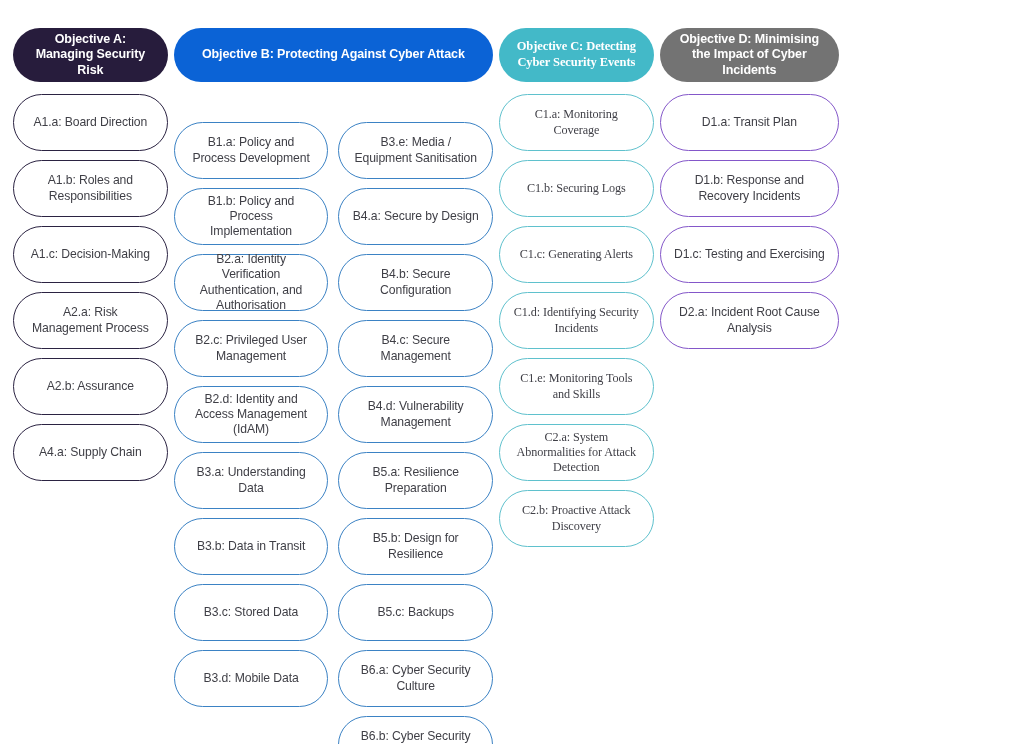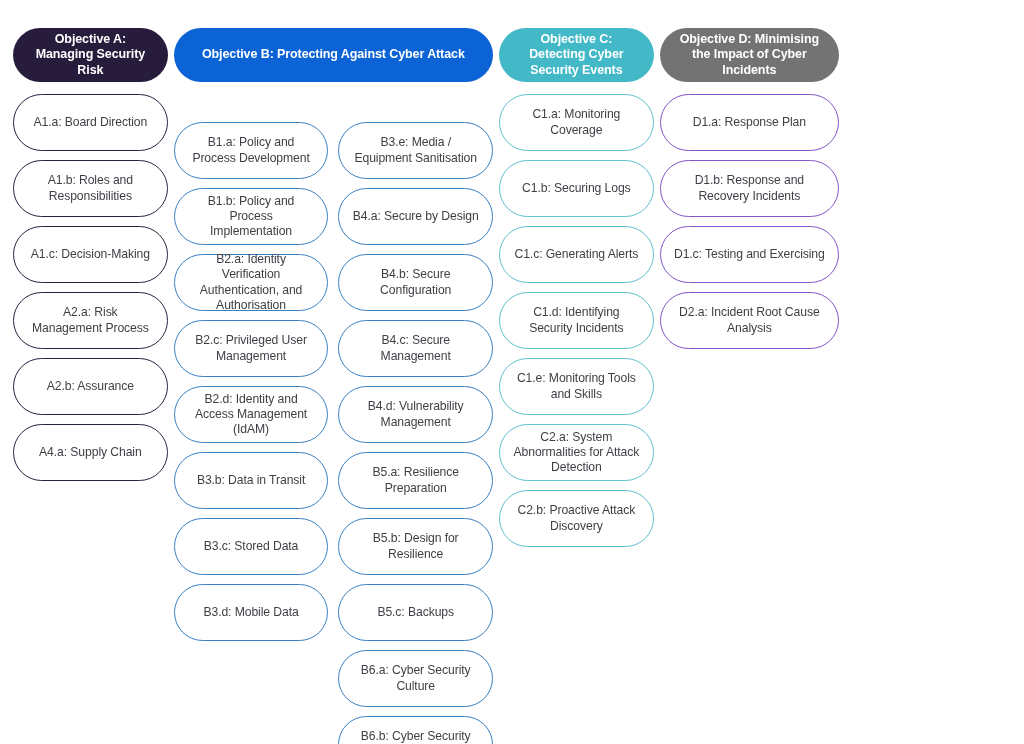--- a/index.html
+++ b/index.html
@@ -28,21 +28,21 @@
   }
 
   .objective-group {
     display: flex;
     flex-direction: column;
     align-items: stretch;
   }
 
   .group-a { width: 189px; }
   .group-b { width: 390px; gap: 28px; }
-  .group-c { width: 189px; }
+  .group-c { width: 189px; font-family: Liberation Serif, serif; }
   .group-d { width: 219px; }
 
   .objective-header {
     height: 54px;
     border-radius: 27px;
     display: flex;
     align-items: center;
     justify-content: center;
     text-align: center;
     color: #ffffff;
@@ -121,20 +121,21 @@
 
   <div class="objective-group group-b acc-b">
     <div class="objective-header">Objective B: Protecting Against Cyber Attack</div>
     <div class="columns">
       <div class="principle-column">
         <div class="principle">B1.a: Policy and Process Development</div>
         <div class="principle">B1.b: Policy and Process Implementation</div>
         <div class="principle">B2.a: Identity Verification Authentication, and Authorisation</div>
         <div class="principle">B2.c: Privileged User Management</div>
         <div class="principle">B2.d: Identity and Access Management (IdAM)</div>
+        <div class="principle">B3.a: Understanding Data</div>
         <div class="principle">B3.b: Data in Transit</div>
         <div class="principle">B3.c: Stored Data</div>
         <div class="principle">B3.d: Mobile Data</div>
       </div>
       <div class="principle-column">
         <div class="principle">B3.e: Media / Equipment Sanitisation</div>
         <div class="principle">B4.a: Secure by Design</div>
         <div class="principle">B4.b: Secure Configuration</div>
         <div class="principle">B4.c: Secure Management</div>
         <div class="principle">B4.d: Vulnerability Management</div>
@@ -159,21 +160,21 @@
         <div class="principle">C2.a: System Abnormalities for Attack Detection</div>
         <div class="principle">C2.b: Proactive Attack Discovery</div>
       </div>
     </div>
   </div>
 
   <div class="objective-group group-d acc-d">
     <div class="objective-header">Objective D: Minimising the Impact of Cyber Incidents</div>
     <div class="columns">
       <div class="principle-column">
-        <div class="principle">D1.a: Response Plan</div>
+        <div class="principle">D1.a: Transit Plan</div>
         <div class="principle">D1.b: Response and Recovery Incidents</div>
         <div class="principle">D1.c: Testing and Exercising</div>
         <div class="principle">D2.a: Incident Root Cause Analysis</div>
       </div>
     </div>
   </div>
 
 </div>
 
 </body></html>

